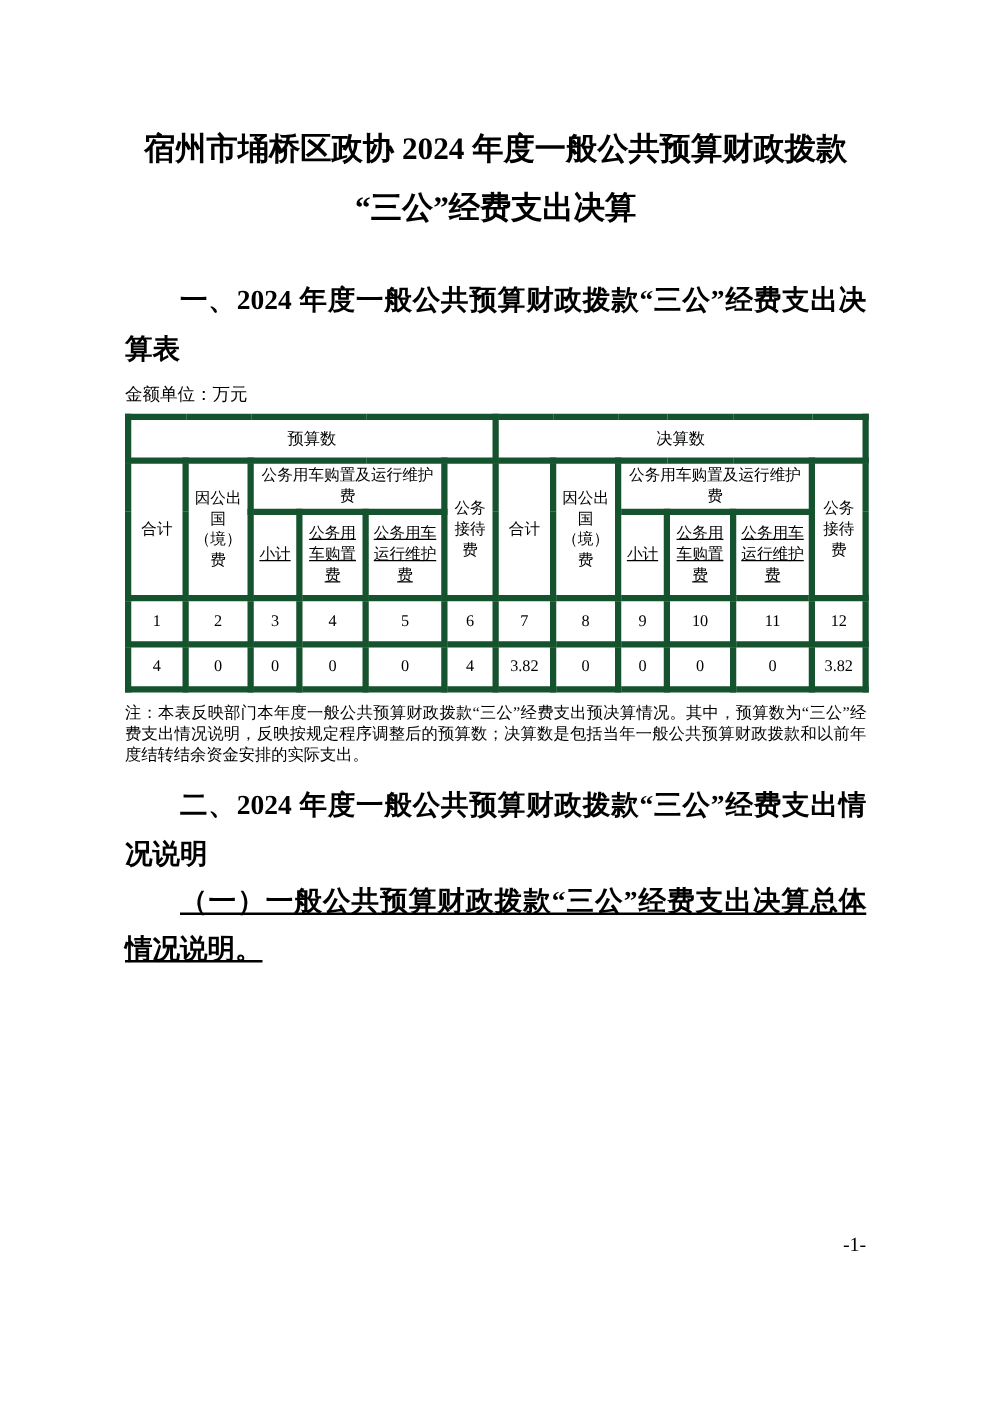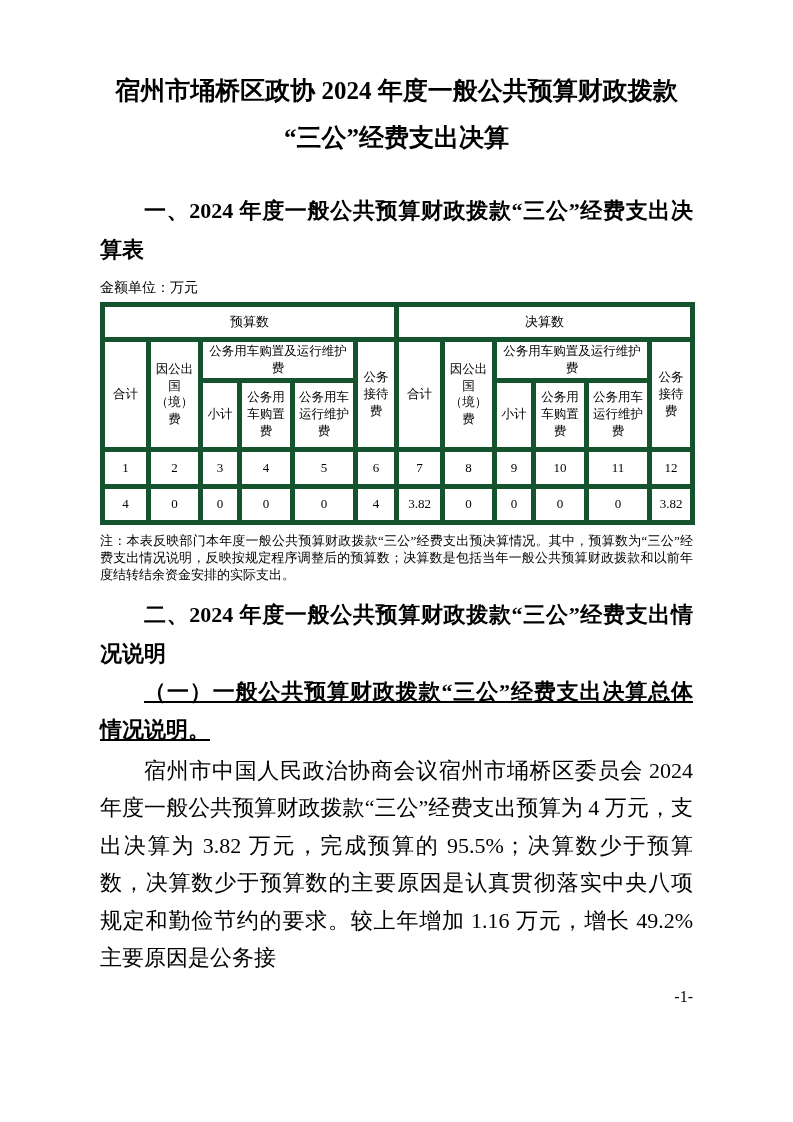--- a/index.html
+++ b/index.html
@@ -7,21 +7,21 @@
     padding: 0;
     background: #ffffff;
   }
   .page {
     position: relative;
     width: 793px;
     height: 1122px;
     margin: 0 auto;
     background: #ffffff;
     box-sizing: border-box;
-    padding: 67px 100px 0 100px;
+    padding: 96px 100px 0 100px;
     font-family: "Liberation Serif", "DejaVu Serif", serif;
     color: #000000;
     overflow: hidden;
   }
   .doc-title {
     font-size: 25px;
     font-weight: bold;
     text-align: center;
     line-height: 47px;
     margin: 0;
@@ -50,21 +50,21 @@
     border: 5px solid #14532d;
     text-align: center;
     vertical-align: middle;
     font-size: 12.5px;
     line-height: 1.35;
     padding: 1px 2px;
     word-break: break-all;
   }
   tr.r-group td { height: 28px; font-size: 13px; }
   tr.r-head1 td { height: 24px; }
-  tr.r-head2 td { height: 62px; }
+  tr.r-head2 td { height: 62px; text-decoration: underline; }
   tr.r-nums td { height: 30px; font-size: 13px; }
   tr.r-vals td { height: 29px; font-size: 13px; }
   .table-note {
     font-size: 13px;
     line-height: 17px;
     text-align: justify;
     margin: 7px 0 0 0;
   }
   .s2-heading { margin-top: 12px; }
   .sub-heading {
@@ -172,17 +172,16 @@
     </tr>
   </tbody>
     </table>
 
   <p class="table-note">注：本表反映部门本年度一般公共预算财政拨款“三公”经费支出预决算情况。其中，预算数为“三公”经费支出情况说明，反映按规定程序调整后的预算数；决算数是包括当年一般公共预算财政拨款和以前年度结转结余资金安排的实际支出。</p>
 
   <p class="section-heading s2-heading">二、2024 年度一般公共预算财政拨款“三公”经费支出情况说明</p>
 
   <p class="sub-heading">（一）一般公共预算财政拨款“三公”经费支出决算总体情况说明。</p>
 
-  <p class="body-paragraph">宿州市中国人民政治协商会议宿州市埇桥区委员会 2024 年度一般公共预算财政拨款“三公”经费支出预算为 4 万元，支出决算为 3.82 万元，完成预算的 95.5%；决算数少于预算数，决算数少于预算数的主要原因是认真贯彻落实中央八项规定和勤俭节约的要求。较上年增加 1.16 万元，增长 49.2%主要原因是公务接</p>
 
   <div class="page-number">-1-</div>
 
 </div>
 
 </body></html>

